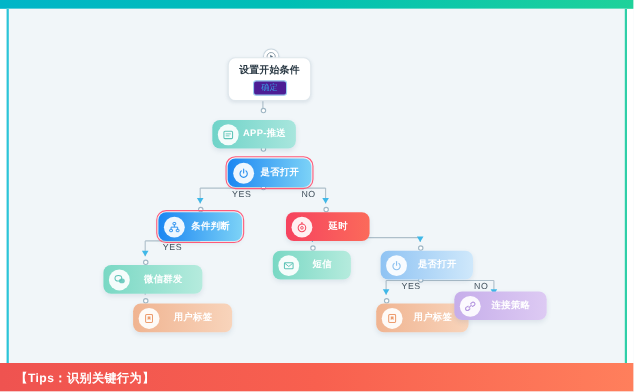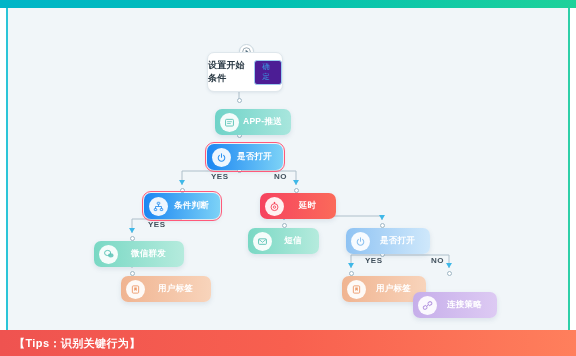--- a/index.html
+++ b/index.html
@@ -38,21 +38,21 @@
   }
 
   
   .lines { position:absolute; left:0; top:0; width:564px; height:322px; pointer-events:none; }
 
   
   .start-card {
     position:absolute; left:199px; top:44px; width:76px; height:40px;
     background:#ffffff; border:1px solid #dfe7ec; border-radius:7px;
     box-shadow:0 1px 3px rgba(60,90,120,.10);
-    display:flex; flex-direction:row; align-items:center; justify-content:center;
+    display:flex; flex-direction:column; align-items:center; justify-content:center;
     gap:3px;
   }
   .start-title { font-size:9px; color:#2b3a45; font-weight:bold; letter-spacing:.2px; }
   .confirm-btn {
     font-size:7.5px; color:#3b9ae1; border:1px solid #9ccdf0;
     border-radius:3px; padding:1px 7px; background:#4c1d95; line-height:1.4;
   }
   .play-icon {
     position:absolute; left:231px; top:36px; width:15px; height:15px;
     border-radius:50%; background:#ffffff; border:1px solid #c9d6de;
@@ -94,21 +94,21 @@
     position:absolute; width:5px; height:5px; border-radius:50%;
     background:#ffffff; border:1px solid #9fb6c4;
   }
   
   .arrow { position:absolute; width:0; height:0;
     border-left:3.5px solid transparent; border-right:3.5px solid transparent;
     border-top:5px solid #3fb8e8; }
 
   
   .branch-lbl {
-    position:absolute; font-size:8px; font-weight:bold; color:#41505c;
+    position:absolute; font-size:8px; font-weight:normal; color:#41505c;
     letter-spacing:.5px;
   }
 </style>
 </head>
 <body>
 
 <div id="app">
 
   <div class="topbar"></div>
 
@@ -170,21 +170,21 @@
       <svg width="9" height="9" viewBox="0 0 12 12" aria-hidden="true">
         <circle cx="6" cy="6" r="5" fill="none" stroke="#7b8f9c" stroke-width="1"></circle>
         <polygon points="4.8,3.6 8.4,6 4.8,8.4" fill="#5d7585"></polygon>
       </svg>
     </div>
     <div class="start-card">
       <div class="start-title">设置开始条件</div>
       <div class="confirm-btn">确定</div>
     </div>
 
-    <div class="node g-teal" style="left:207px;top:101px;width:76px;">
+    <div class="node g-teal" style="left:185px;top:101px;width:76px;">
       <span class="n-icon">
         <svg width="11" height="11" viewBox="0 0 14 14" aria-hidden="true">
           <rect x="2" y="3" width="10" height="8.5" rx="1.2" fill="none" stroke="#5cc3b6" stroke-width="1.2"></rect>
           <line x1="4" y1="6" x2="10" y2="6" stroke="#5cc3b6" stroke-width="1"></line>
           <line x1="4" y1="8.3" x2="8.5" y2="8.3" stroke="#5cc3b6" stroke-width="1"></line>
         </svg>
       </span>
       <span class="n-label">APP-推送</span>
     </div>
 
@@ -264,21 +264,21 @@
     <div class="node g-peach" style="left:307px;top:268px;width:84px;">
       <span class="n-icon">
         <svg width="11" height="11" viewBox="0 0 14 14" aria-hidden="true">
           <rect x="3" y="2.4" width="8" height="9.2" rx="1.1" fill="none" stroke="#ed9c6e" stroke-width="1.2"></rect>
           <path d="M5.4 4.6 h3.2 v4.2 L7 7.6 L5.4 8.8 z" fill="#ed9c6e"></path>
         </svg>
       </span>
       <span class="n-label">用户标签</span>
     </div>
 
-    <div class="node g-purple" style="left:405px;top:284px;width:84px;">
+    <div class="node g-purple" style="left:405px;top:257px;width:84px;">
       <span class="n-icon">
         <svg width="11" height="11" viewBox="0 0 14 14" aria-hidden="true">
           <path d="M5.6 8.4 L8.4 5.6" stroke="#b698e0" stroke-width="1.3" stroke-linecap="round"></path>
           <path d="M7.4 4.2 L8.8 2.8 a2.1 2.1 0 0 1 3 3 L9.4 7.2" fill="none" stroke="#b698e0" stroke-width="1.3" stroke-linecap="round"></path>
           <path d="M6.6 9.8 L5.2 11.2 a2.1 2.1 0 0 1 -3 -3 L4.6 6.8" fill="none" stroke="#b698e0" stroke-width="1.3" stroke-linecap="round"></path>
         </svg>
       </span>
       <span class="n-label">连接策略</span>
     </div>
 

